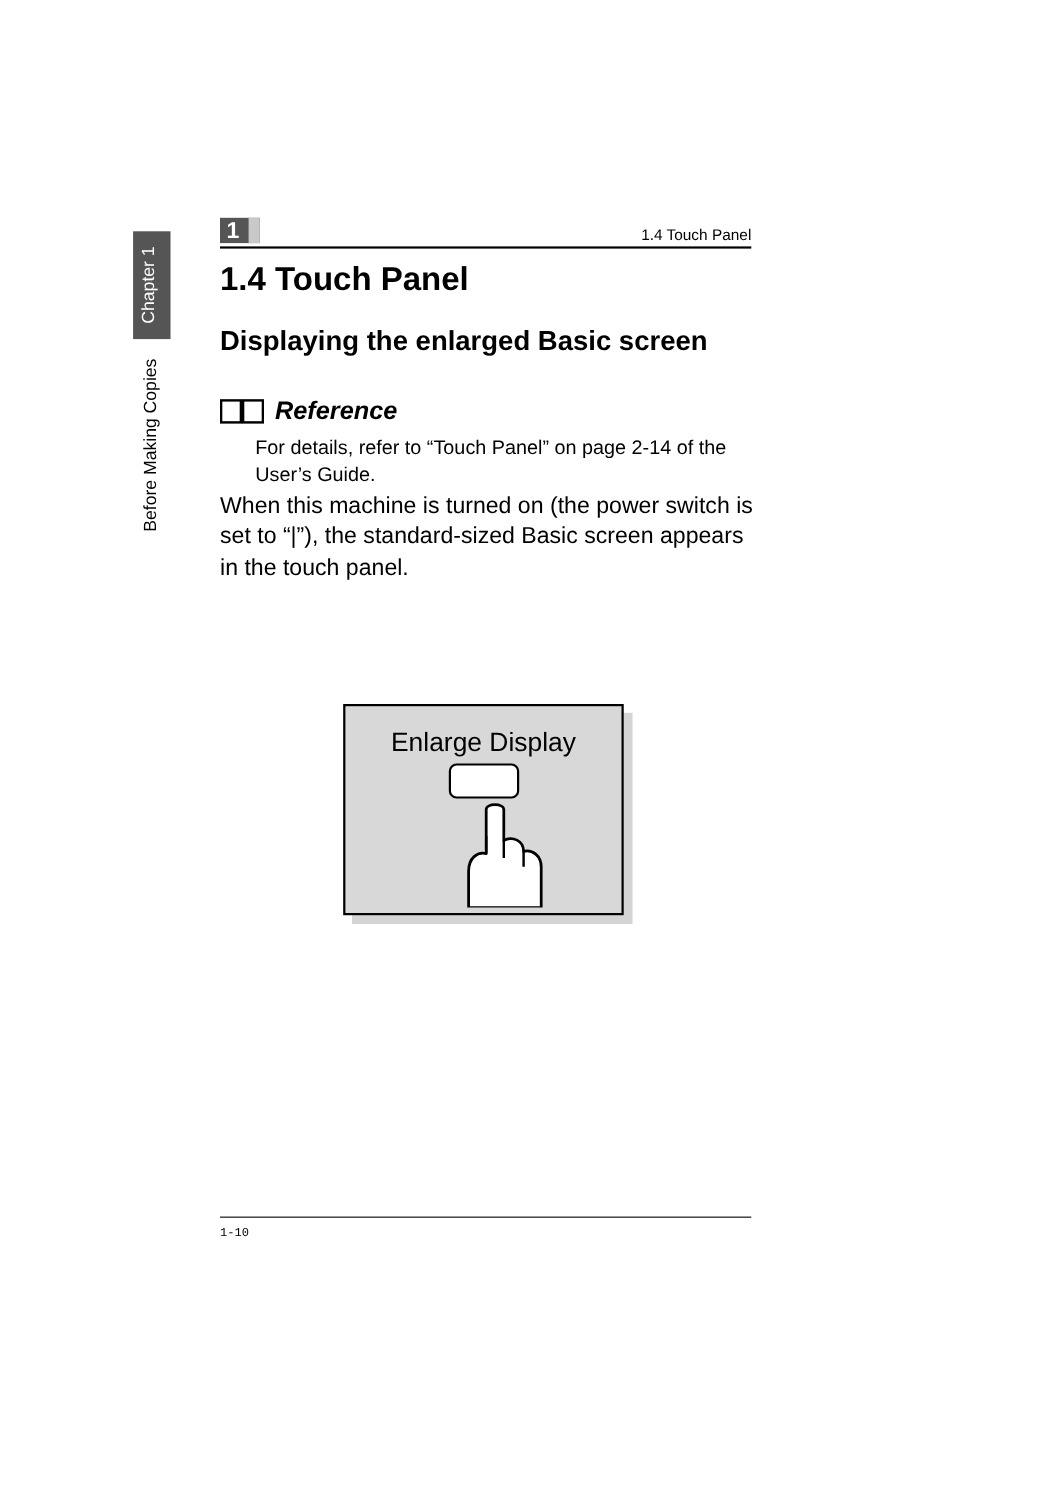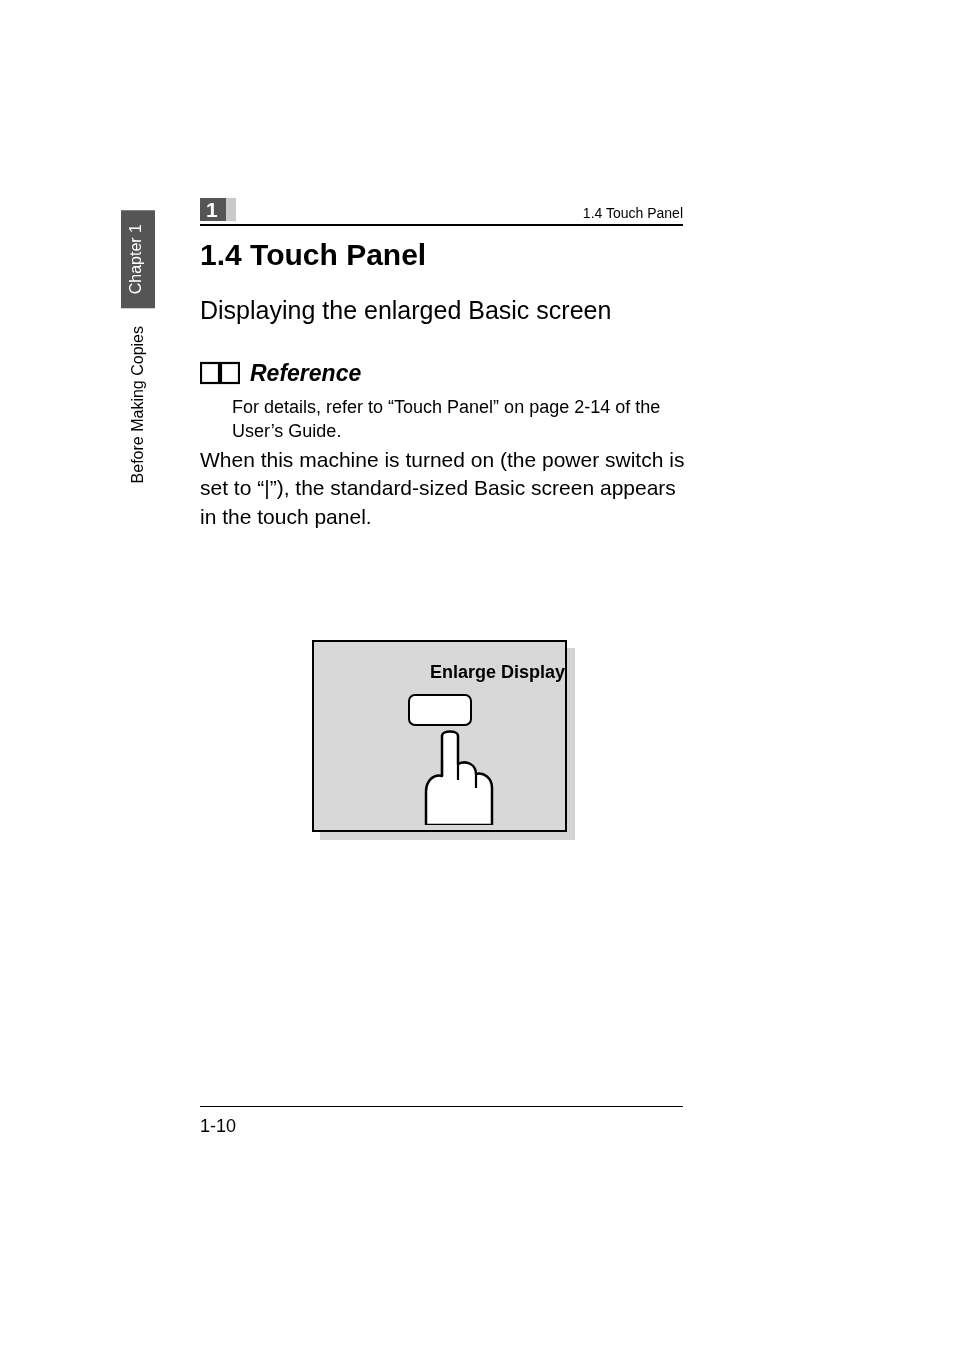--- a/index.html
+++ b/index.html
@@ -75,30 +75,31 @@
     left: 200px;
     top: 238px;
     font-size: 30px;
     font-weight: bold;
   }
   .subsection-title {
     position: absolute;
     left: 200px;
     top: 296px;
     font-size: 25px;
-    font-weight: normal;
+    font-weight: bold;
   }
   .reference-block {
     position: absolute;
     left: 200px;
     top: 360px;
     width: 490px;
   }
   .reference-head {
     display: flex;
+    align-items: center;
     gap: 10px;
     margin-bottom: 8px;
   }
   .book-icon {
     width: 40px;
     height: 26px;
     flex-shrink: 0;
   }
   .reference-label {
     font-size: 23px;
@@ -156,23 +157,23 @@
     width: 255px;
     height: 192px;
     background: #d8d8d8;
     border: 2px solid #000;
   }
   .figure-title {
     position: absolute;
     left: 0;
     right: 0;
     top: 20px;
-    text-align: right;
-    font-weight: bold;
-    font-size: 18px;
+    text-align: center;
+    font-weight: normal;
+    font-size: 24px;
   }
   .enlarge-button-frame {
     position: absolute;
     left: 94px;
     top: 52px;
     width: 64px;
     height: 32px;
     border: 2.5px solid #000;
     border-radius: 7px;
     background: #fff;
@@ -189,21 +190,22 @@
     left: 200px;
     top: 1106px;
     width: 483px;
     height: 0;
     border-top: 1.5px solid #000;
   }
   .page-number {
     position: absolute;
     left: 200px;
     top: 1116px;
-    font-size: 18px;
+    font-size: 11px;
+    font-family: Liberation Mono, monospace;
   }
 </style>
 </head>
 <body>
 
 <div class="page">
 
   <div class="side-tab-group">
     <div class="side-tab-chapter">Chapter 1</div>
     <div class="side-tab-section">Before Making Copies</div>

